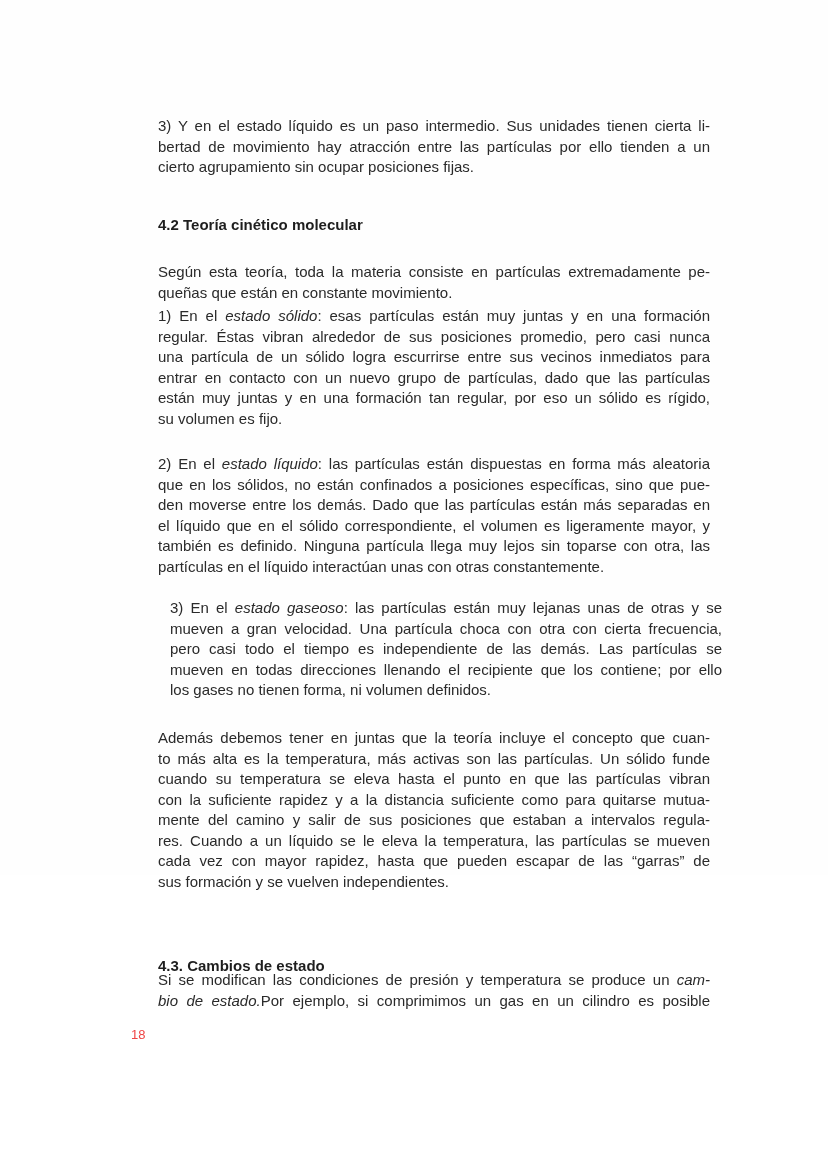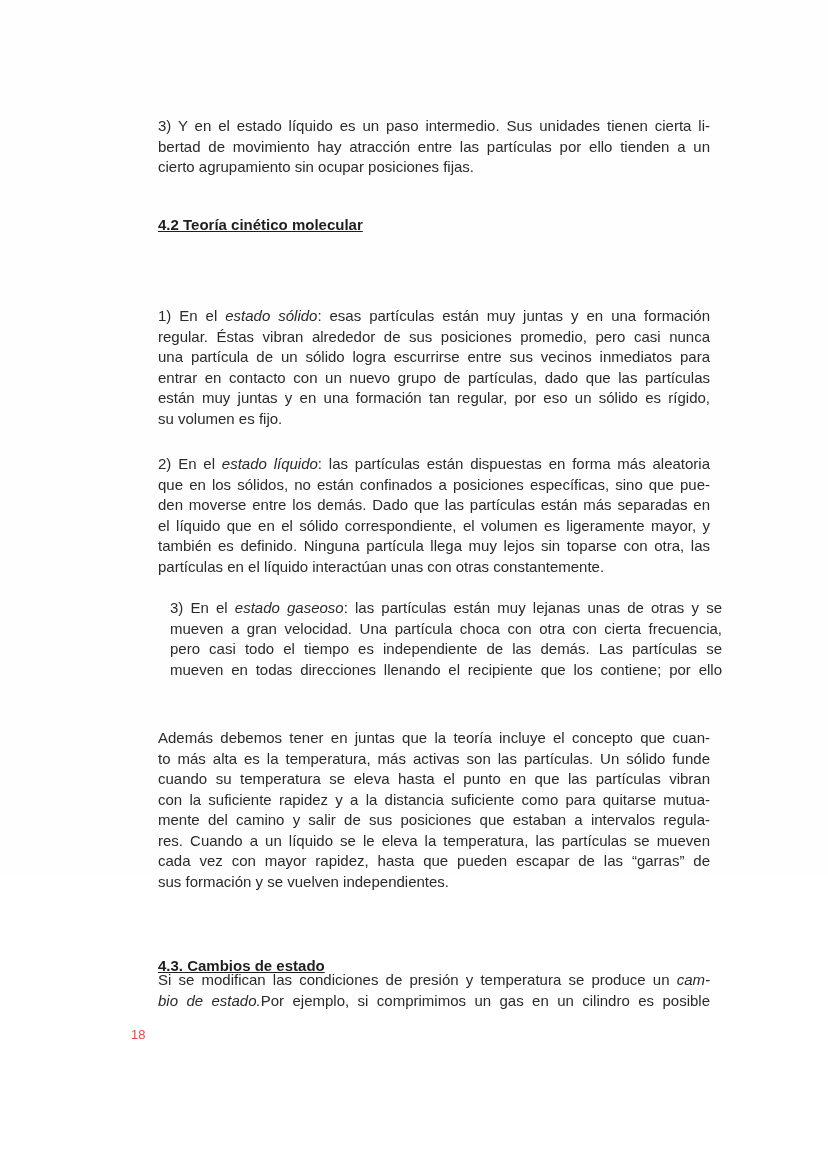--- a/index.html
+++ b/index.html
@@ -40,21 +40,20 @@
     .line.last {
       text-align-last: left;
     }
     .heading {
       position: absolute;
       left: 158px;
       font-size: 15px;
       font-weight: bold;
       color: #1e1e1e;
       white-space: nowrap;
-      text-decoration: underline;
     }
     .pagenum {
       position: absolute;
       left: 131px;
       top: 1027px;
       font-size: 13px;
       color: #ef4444;
     }
     em { font-style: italic; }
   </style>
@@ -64,20 +63,24 @@
 <div class="page">
 
   <div class="block" style="top:116px;">
     <span class="line">3) Y en el estado líquido es un paso intermedio. Sus unidades tienen cierta li-</span>
     <span class="line">bertad de movimiento hay atracción entre las partículas por ello tienden a un</span>
     <span class="line last">cierto agrupamiento sin ocupar posiciones fijas.</span>
   </div>
 
   <div class="heading" style="top:216px;">4.2 Teoría cinético molecular</div>
 
+  <div class="block" style="top:262px;">
+    <span class="line">Según esta teoría, toda la materia consiste en partículas extremadamente pe-</span>
+    <span class="line last">queñas que están en constante movimiento.</span>
+  </div>
 
   <div class="block" style="top:306px;">
     <span class="line"><span>1) En el </span><em>estado sólido</em><span>: esas partículas están muy juntas y en una formación</span></span>
     <span class="line">regular. Éstas vibran alrededor de sus posiciones promedio, pero casi nunca</span>
     <span class="line">una partícula de un sólido logra escurrirse entre sus vecinos inmediatos para</span>
     <span class="line">entrar en contacto con un nuevo grupo de partículas, dado que las partículas</span>
     <span class="line">están muy juntas y en una formación tan regular, por eso un sólido es rígido,</span>
     <span class="line last">su volumen es fijo.</span>
   </div>
 
@@ -88,20 +91,21 @@
     <span class="line">el líquido que en el sólido correspondiente, el volumen es ligeramente mayor, y</span>
     <span class="line">también es definido. Ninguna partícula llega muy lejos sin toparse con otra, las</span>
     <span class="line last">partículas en el líquido interactúan unas con otras constantemente.</span>
   </div>
 
   <div class="block" style="top:598px;margin-left:12px;">
     <span class="line"><span>3) En el </span><em>estado gaseoso</em><span>: las partículas están muy lejanas unas de otras y se</span></span>
     <span class="line">mueven a gran velocidad. Una partícula choca con otra con cierta frecuencia,</span>
     <span class="line">pero casi todo el tiempo es independiente de las demás. Las partículas se</span>
     <span class="line">mueven en todas direcciones llenando el recipiente que los contiene; por ello</span>
+    <span class="line last">los gases no tienen forma, ni volumen definidos.</span>
   </div>
 
   <div class="block" style="top:728px;">
     <span class="line">Además debemos tener en juntas que la teoría incluye el concepto que cuan-</span>
     <span class="line">to más alta es la temperatura, más activas son las partículas. Un sólido funde</span>
     <span class="line">cuando su temperatura se eleva hasta el punto en que las partículas vibran</span>
     <span class="line">con la suficiente rapidez y a la distancia suficiente como para quitarse mutua-</span>
     <span class="line">mente del camino y salir de sus posiciones que estaban a intervalos regula-</span>
     <span class="line">res. Cuando a un líquido se le eleva la temperatura, las partículas se mueven</span>
     <span class="line">cada vez con mayor rapidez, hasta que pueden escapar de las “garras” de</span>

